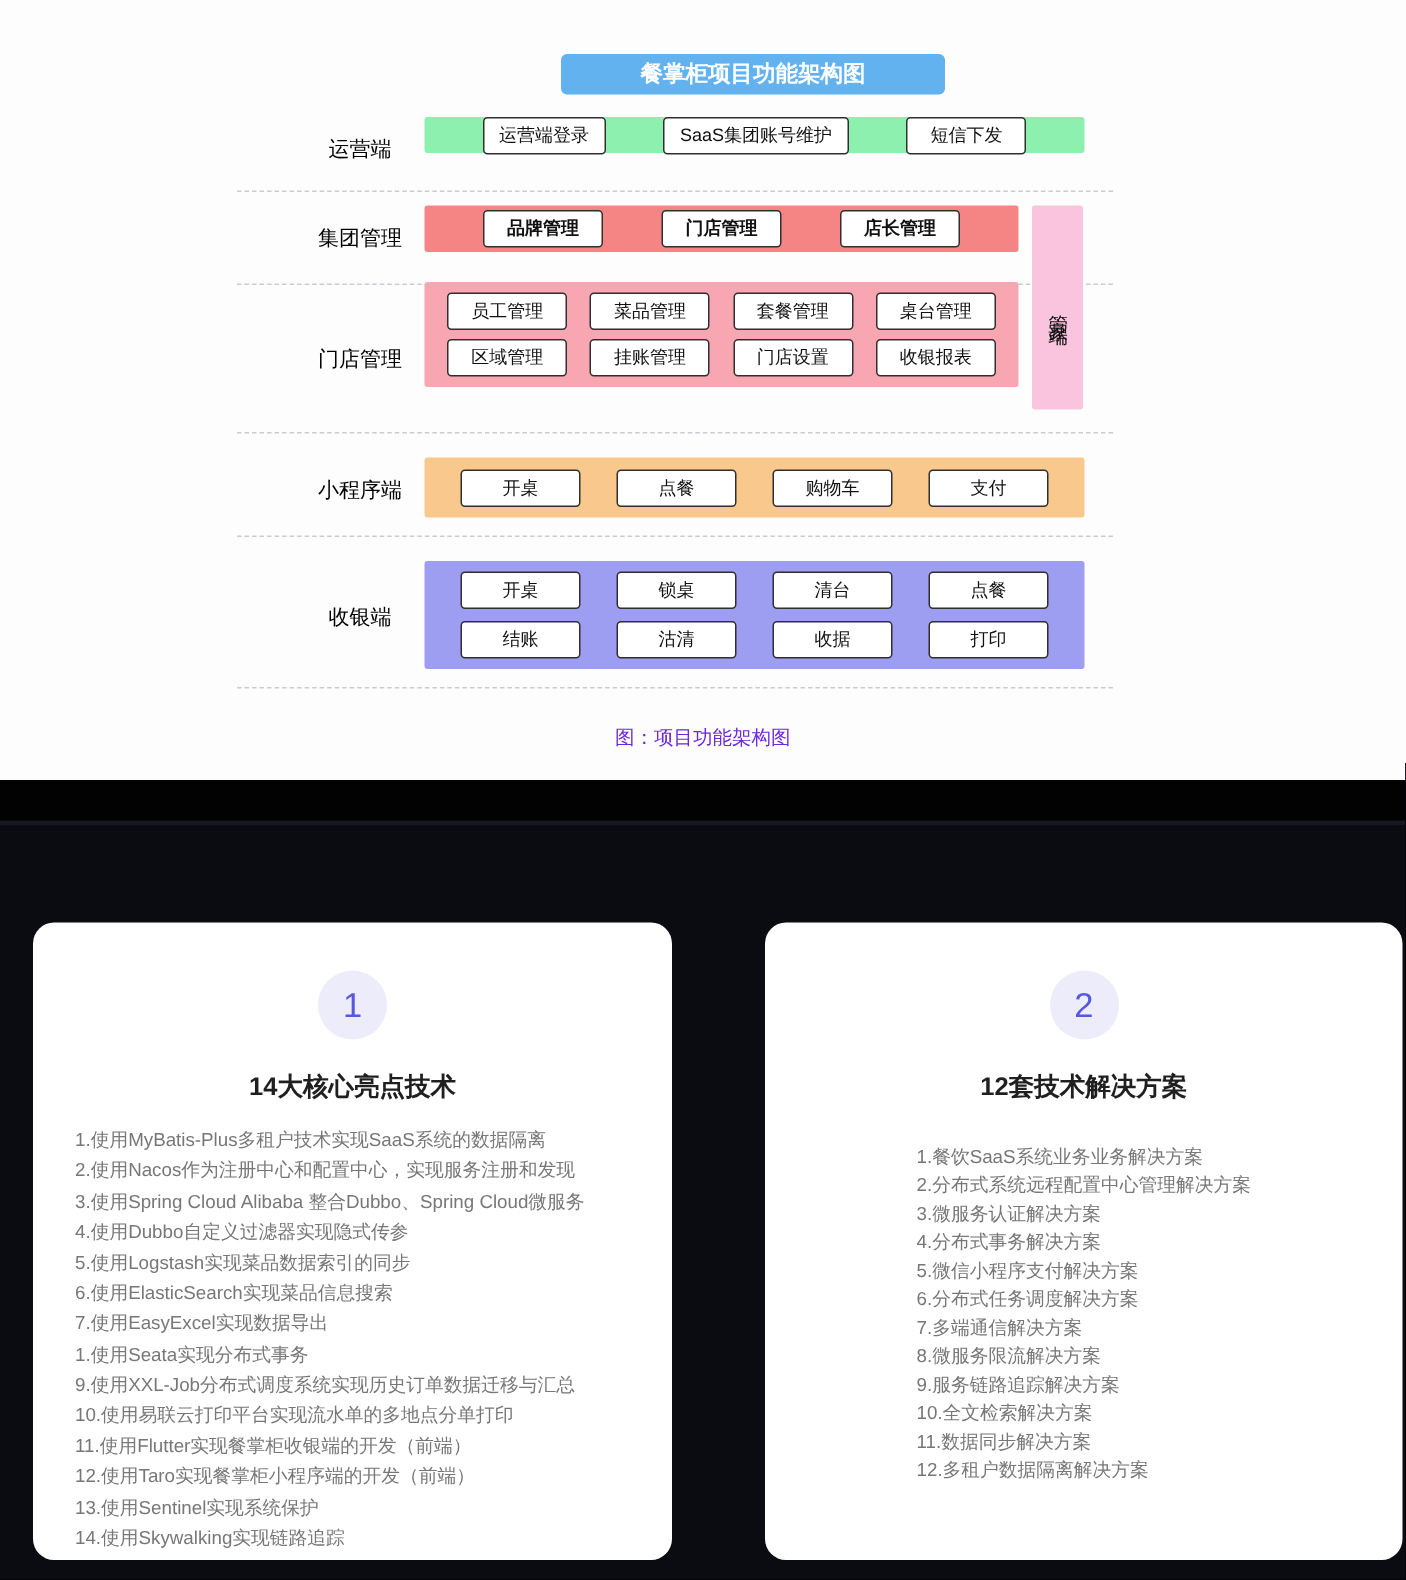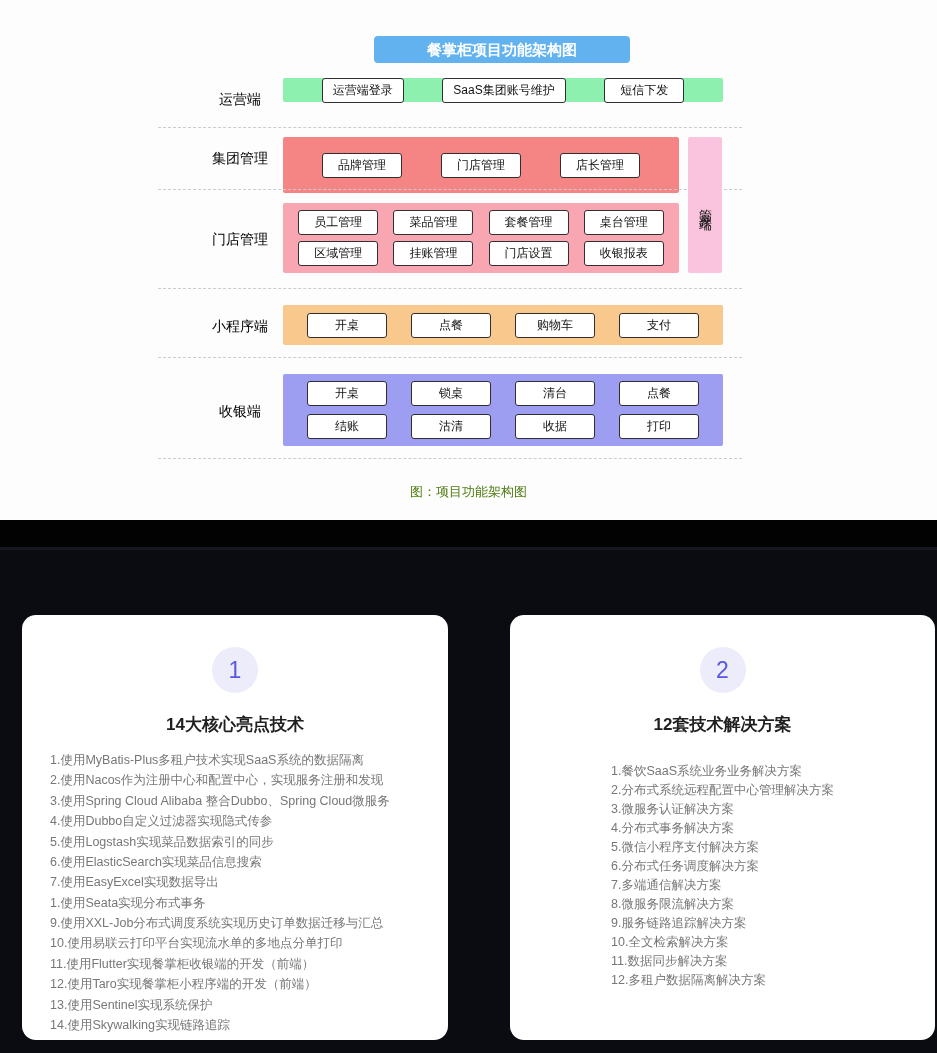--- a/index.html
+++ b/index.html
@@ -11,35 +11,35 @@
   .diagram-title{position:absolute;left:374px;top:36px;width:256px;height:27px;
     background:#62B2F0;border-radius:4px;color:#fff;font-weight:bold;font-size:15px;
     line-height:27px;text-align:center;}
   .row-label{position:absolute;left:168px;width:144px;text-align:center;
     font-size:14px;color:#000000;}
   .band{position:absolute;display:flex;border-radius:2px;box-sizing:border-box;}
   .band-single{align-items:center;justify-content:space-evenly;}
   .band-double{flex-direction:column;justify-content:space-evenly;}
   .band-row{display:flex;width:100%;justify-content:space-evenly;}
   .band-ops{left:283px;top:78px;width:440px;height:24px;background:#8DF0AE;}
-  .band-group{left:283px;top:137px;width:396px;height:56px;background:#F58585;}
-  .band-store{left:283px;top:203px;width:396px;height:70px;background:#F7A6B2;}
+  .band-group{left:283px;top:137px;width:396px;height:31px;background:#F58585;font-weight:bold;}
+  .band-store{left:283px;top:188px;width:396px;height:70px;background:#F7A6B2;}
   .band-mini{left:283px;top:305px;width:440px;height:40px;background:#F8C88C;}
   .band-cash{left:283px;top:374px;width:440px;height:72px;background:#9D9DF2;}
   .band-side{position:absolute;left:688px;top:137px;width:34px;height:136px;
     background:#FAC4DE;border-radius:2px;display:flex;align-items:center;justify-content:center;}
   .band-side span{writing-mode:vertical-rl;text-orientation:upright;font-size:13px;
     letter-spacing:4px;color:#111;}
   .btn{background:#fff;border:1px solid #2f2f2f;border-radius:3px;font-size:12px;
     padding:3px 10px;min-width:80px;text-align:center;white-space:nowrap;
     box-sizing:border-box;color:#111;}
   .dash{position:absolute;left:158px;width:584px;border-top:1px dashed #c8ccd3;height:0;}
   .dash1{top:127px;} .dash2{top:189px;} .dash3{top:288px;} .dash4{top:357px;} .dash5{top:458px;}
   .diagram-caption{position:absolute;top:483px;left:0;right:0;text-align:center;
-    color:#4d7c0f;font-size:13px;}
+    color:#6d28d9;font-size:13px;}
 
   
   .divider{width:937px;height:27px;background:#020203;border-bottom:3px solid #17171f;}
 
   
   .slide-bottom{position:relative;width:937px;height:503px;background:#0b0b12;}
   .card{position:absolute;top:65px;height:425px;background:#fff;border-radius:14px;
     box-sizing:border-box;padding:24px 28px;}
   .card-1{left:22px;width:426px;}
   .card-2{left:510px;width:425px;}

